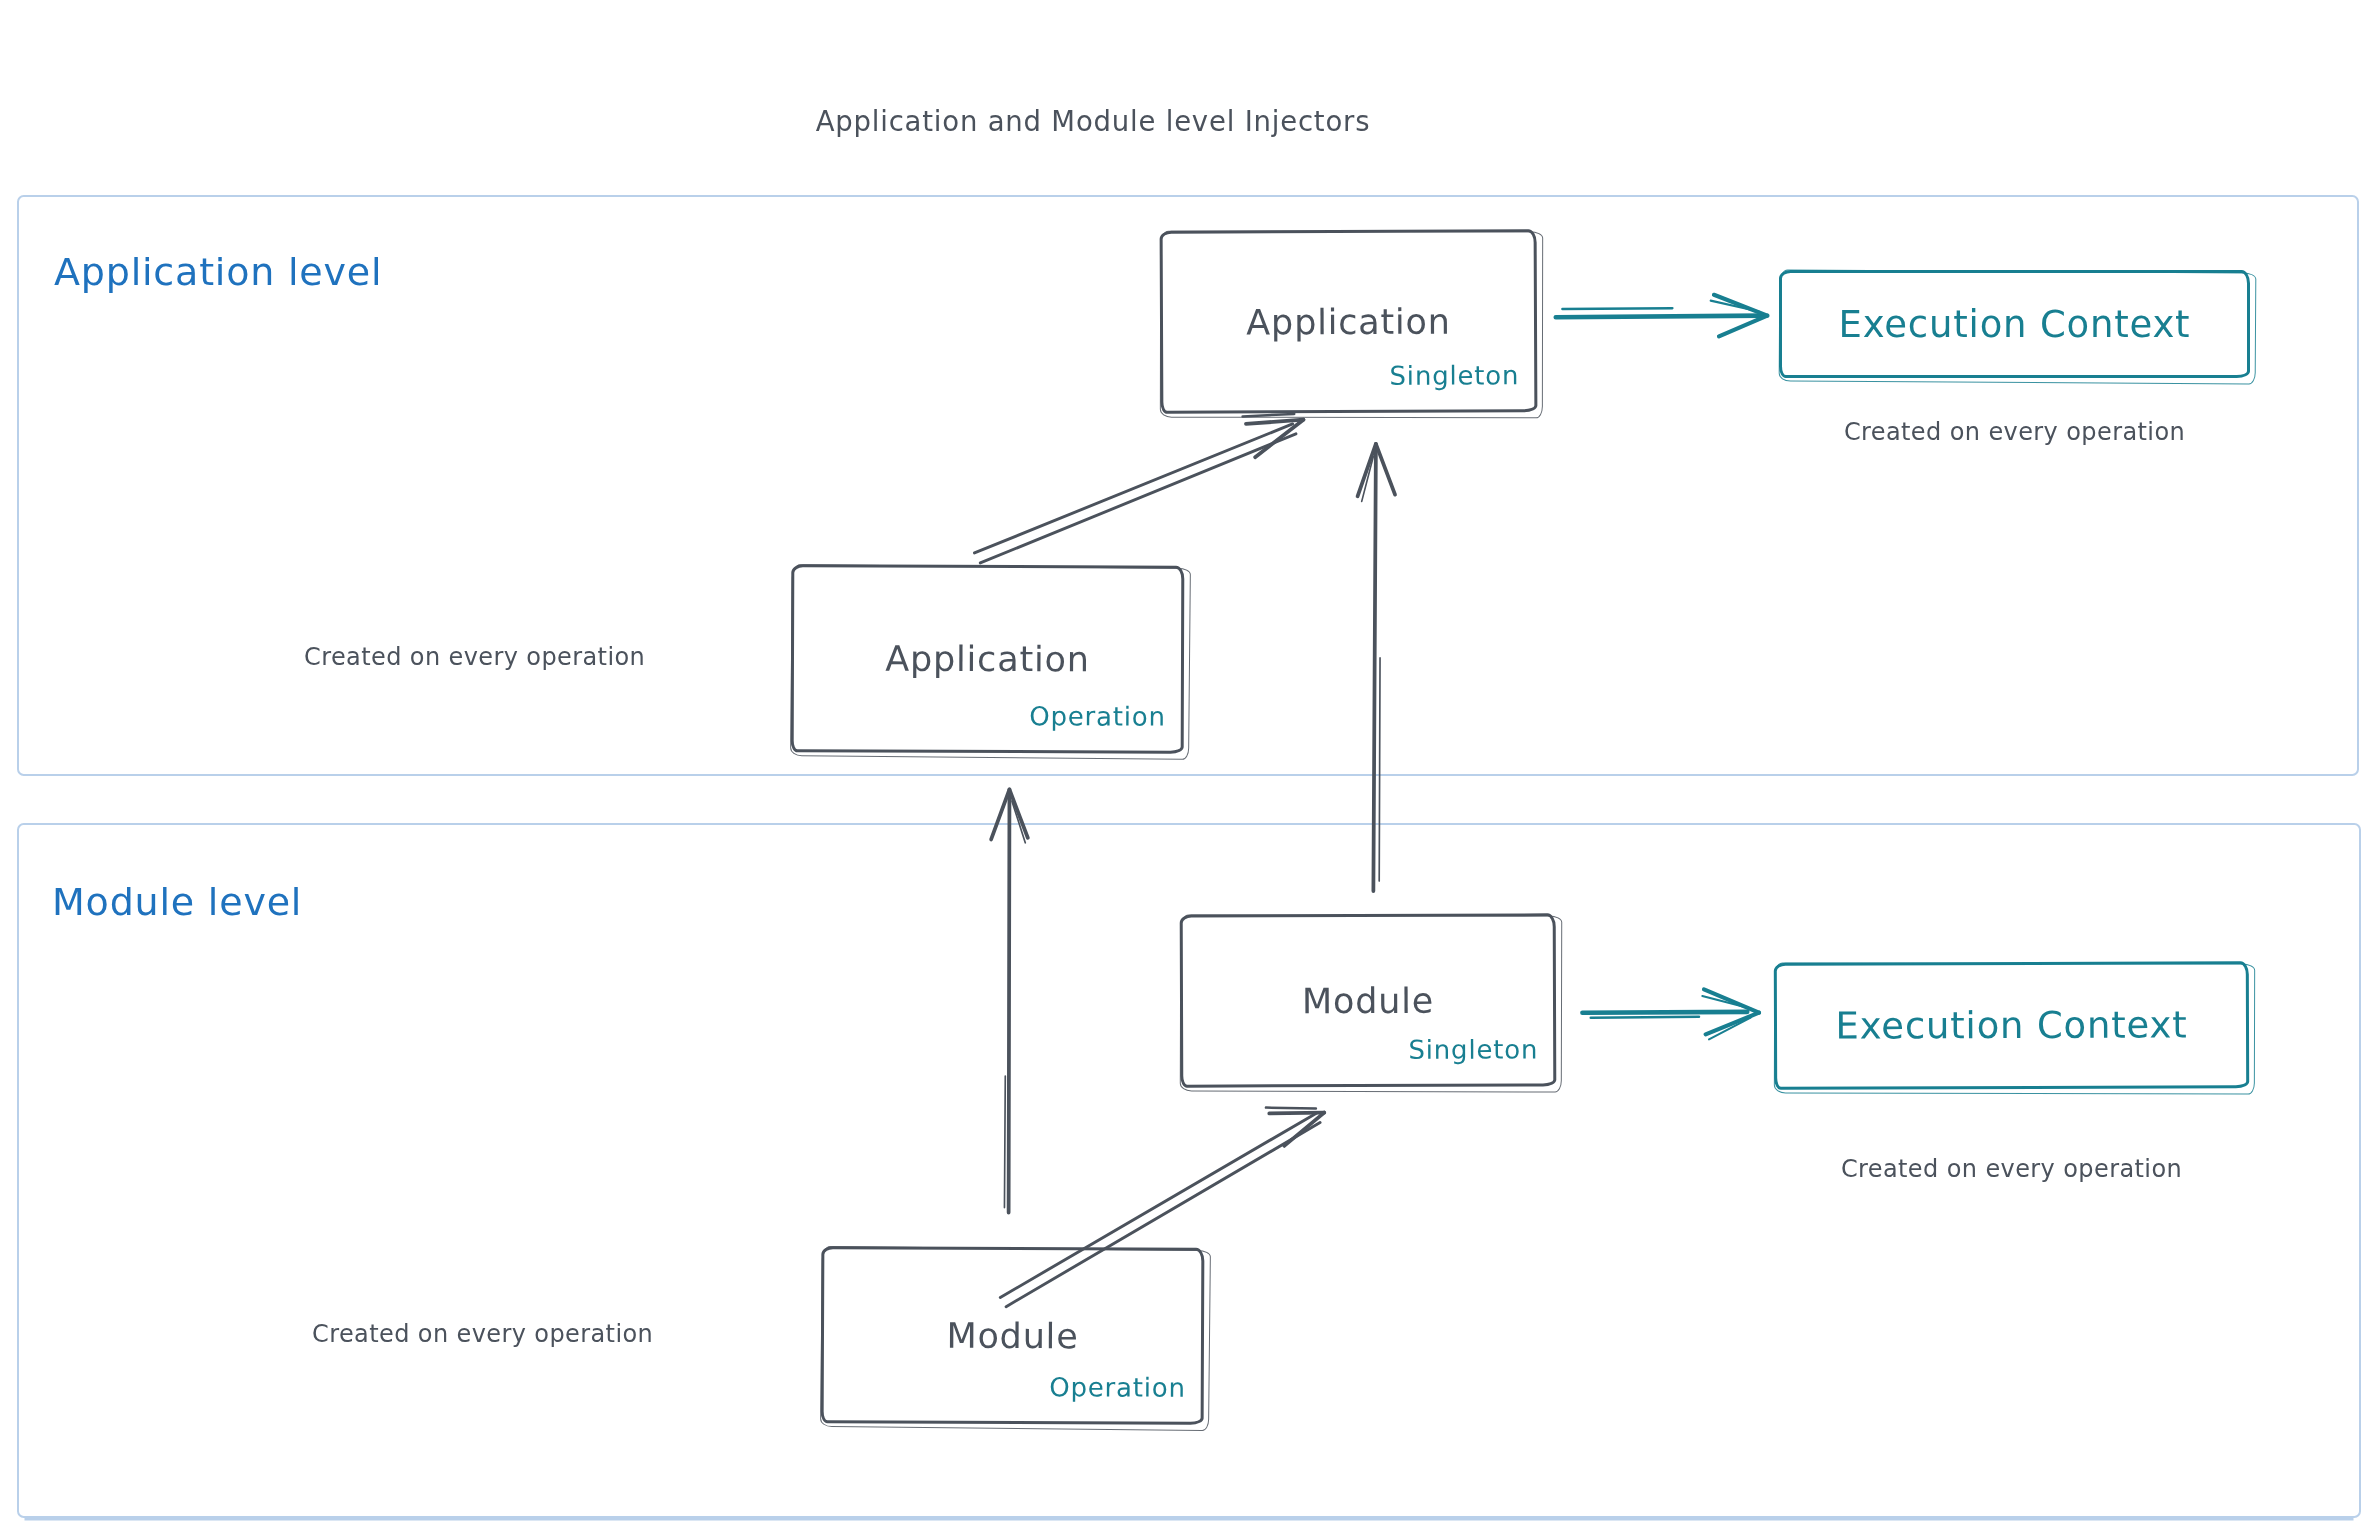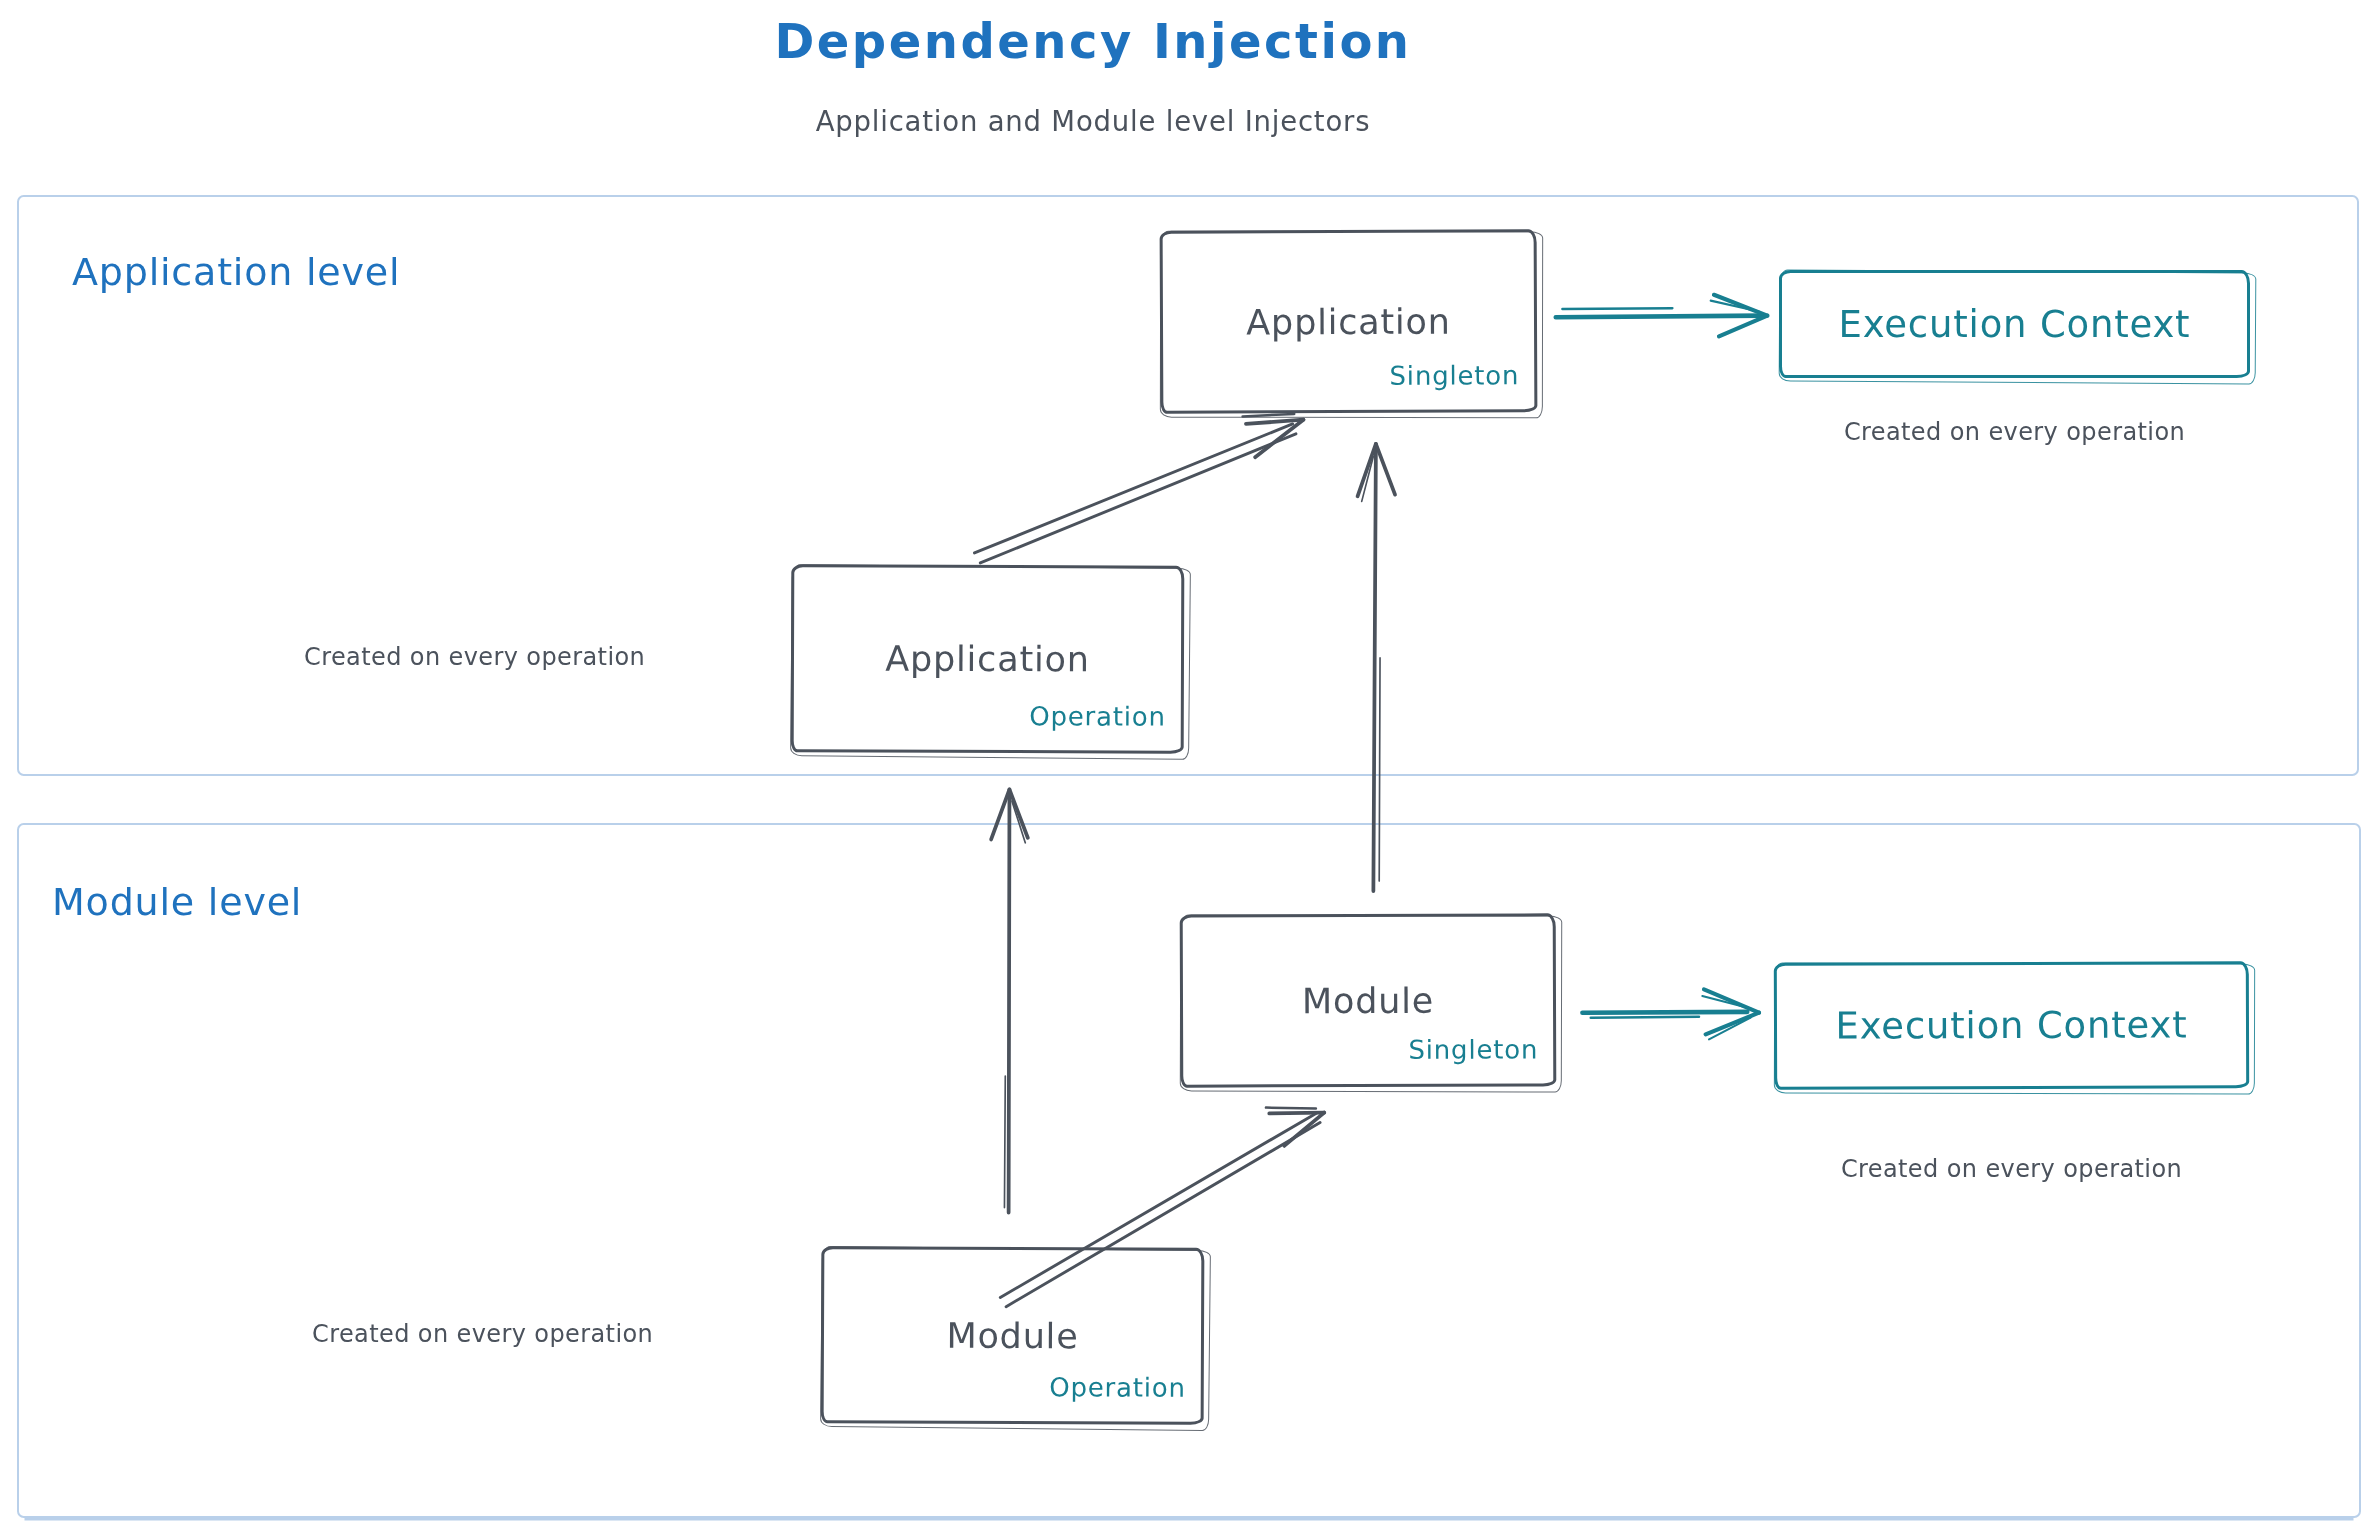--- a/index.html
+++ b/index.html
@@ -30,21 +30,21 @@
     position:absolute;border:2.1px solid var(--frame);border-radius:6.7px;
     background:transparent;
   }
   .frame.app{left:16.7px;top:195px;width:2342px;height:581px;}
   .frame.module{left:16.7px;top:823px;width:2344px;height:695px;
     box-shadow:0 10px 0 -7.5px var(--frame);}
   .frame-label{
     position:absolute;font-size:38px;letter-spacing:0.8px;color:var(--blue);
     white-space:nowrap;
   }
-  .frame-label.app{left:72px;top:250px;}
+  .frame-label.app{left:54px;top:250px;}
   .frame-label.module{left:52px;top:880px;text-align:right;}
 
   .sketch-box{
     position:absolute;background:#fff;color:var(--dark);
     border:3.7px solid currentColor;
     border-radius:11.7px 8.3px 13.3px 6.7px / 8.3px 13.3px 6.7px 11.7px;
   }
   .sketch-box::after{
     content:"";position:absolute;inset:-2.5px -8.3px -7.5px -3.3px;
     border:1.7px solid currentColor;opacity:.85;
@@ -86,21 +86,20 @@
   svg.arrows{position:absolute;left:0;top:0;pointer-events:none;}
   svg.arrows path{fill:none;stroke-linecap:round;stroke-linejoin:round;}
   .s-dark{stroke:var(--dark);}
   .s-teal{stroke:var(--teal);}
 </style>
 </head>
 <body>
 
 <div class="canvas">
 
-  <div class="title">Dependency Injection</div>
   <div class="subtitle">Application and Module level Injectors</div>
 
   <div class="frame app"></div>
   <div class="frame-label app">Application level</div>
 
   <div class="sketch-box box-app-singleton">
     <div class="box-name">Application</div>
     <div class="box-scope">Singleton</div>
   </div>
 

